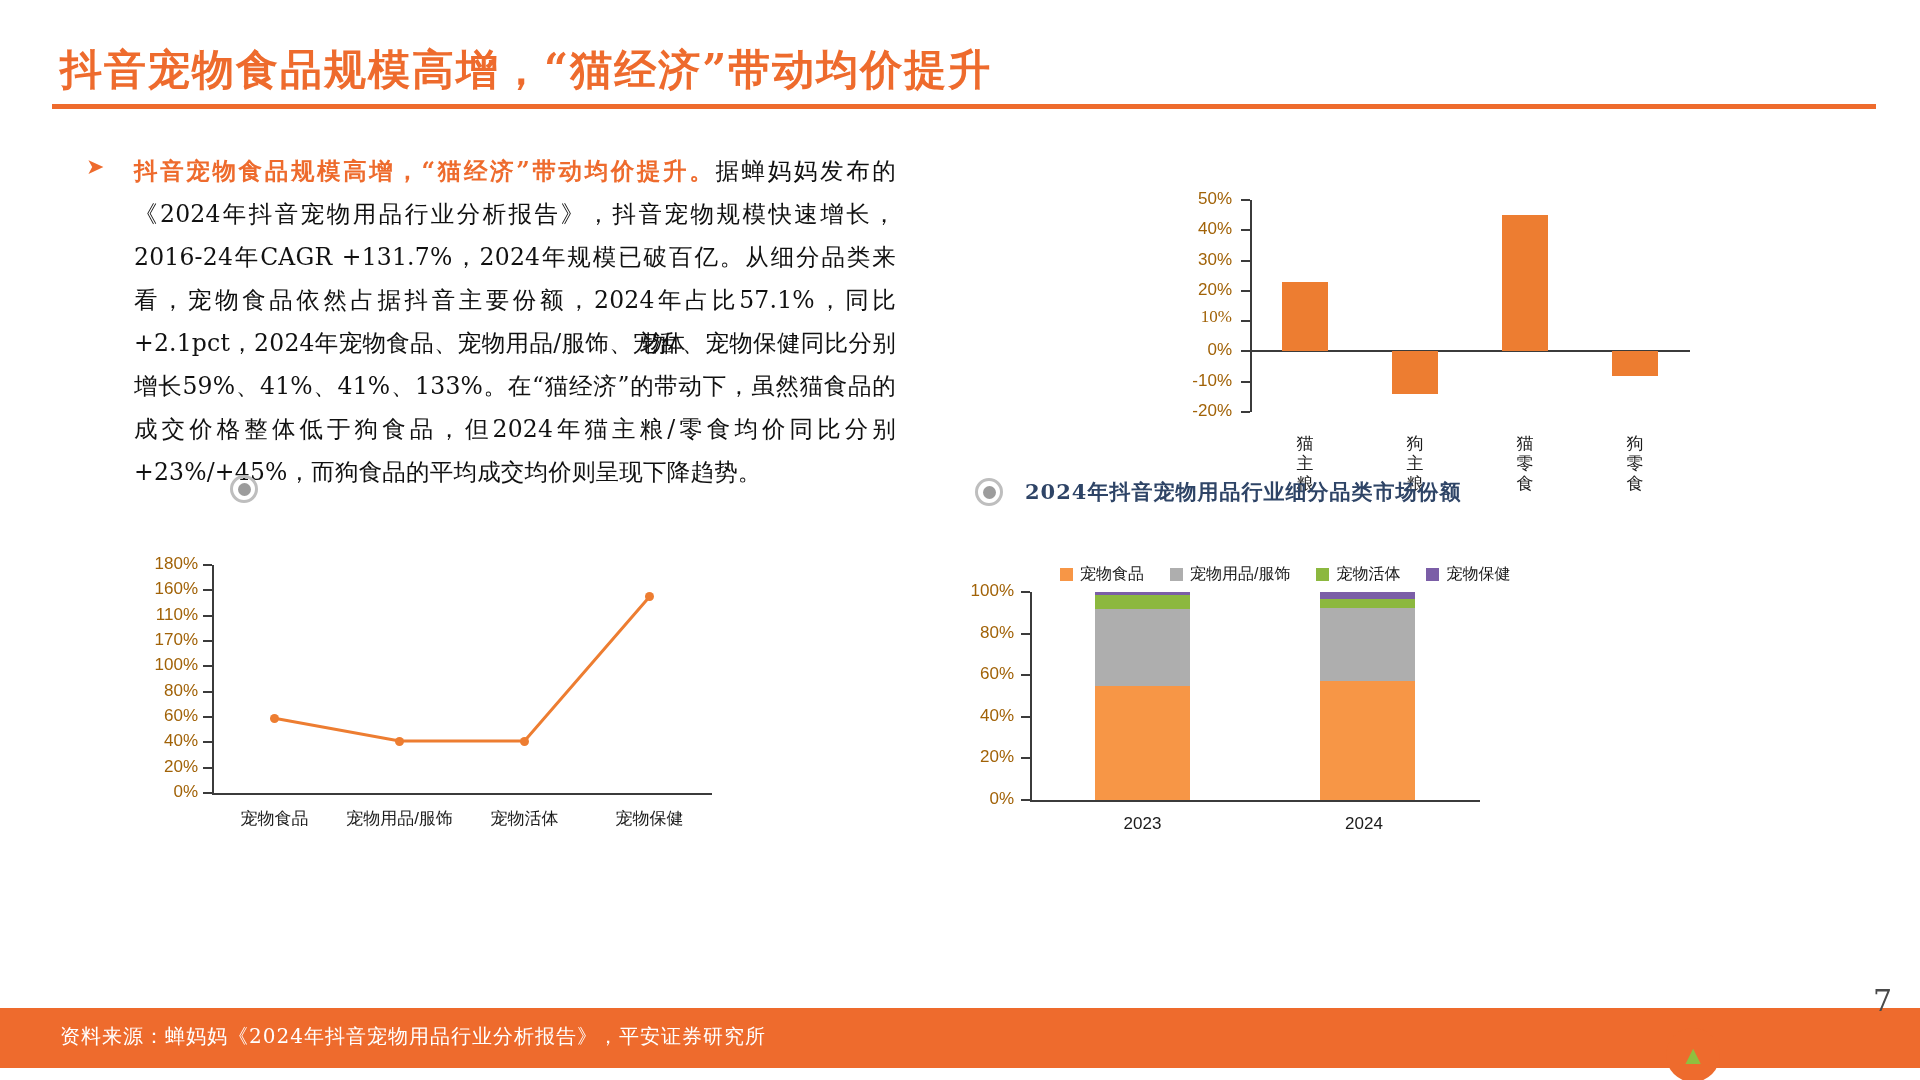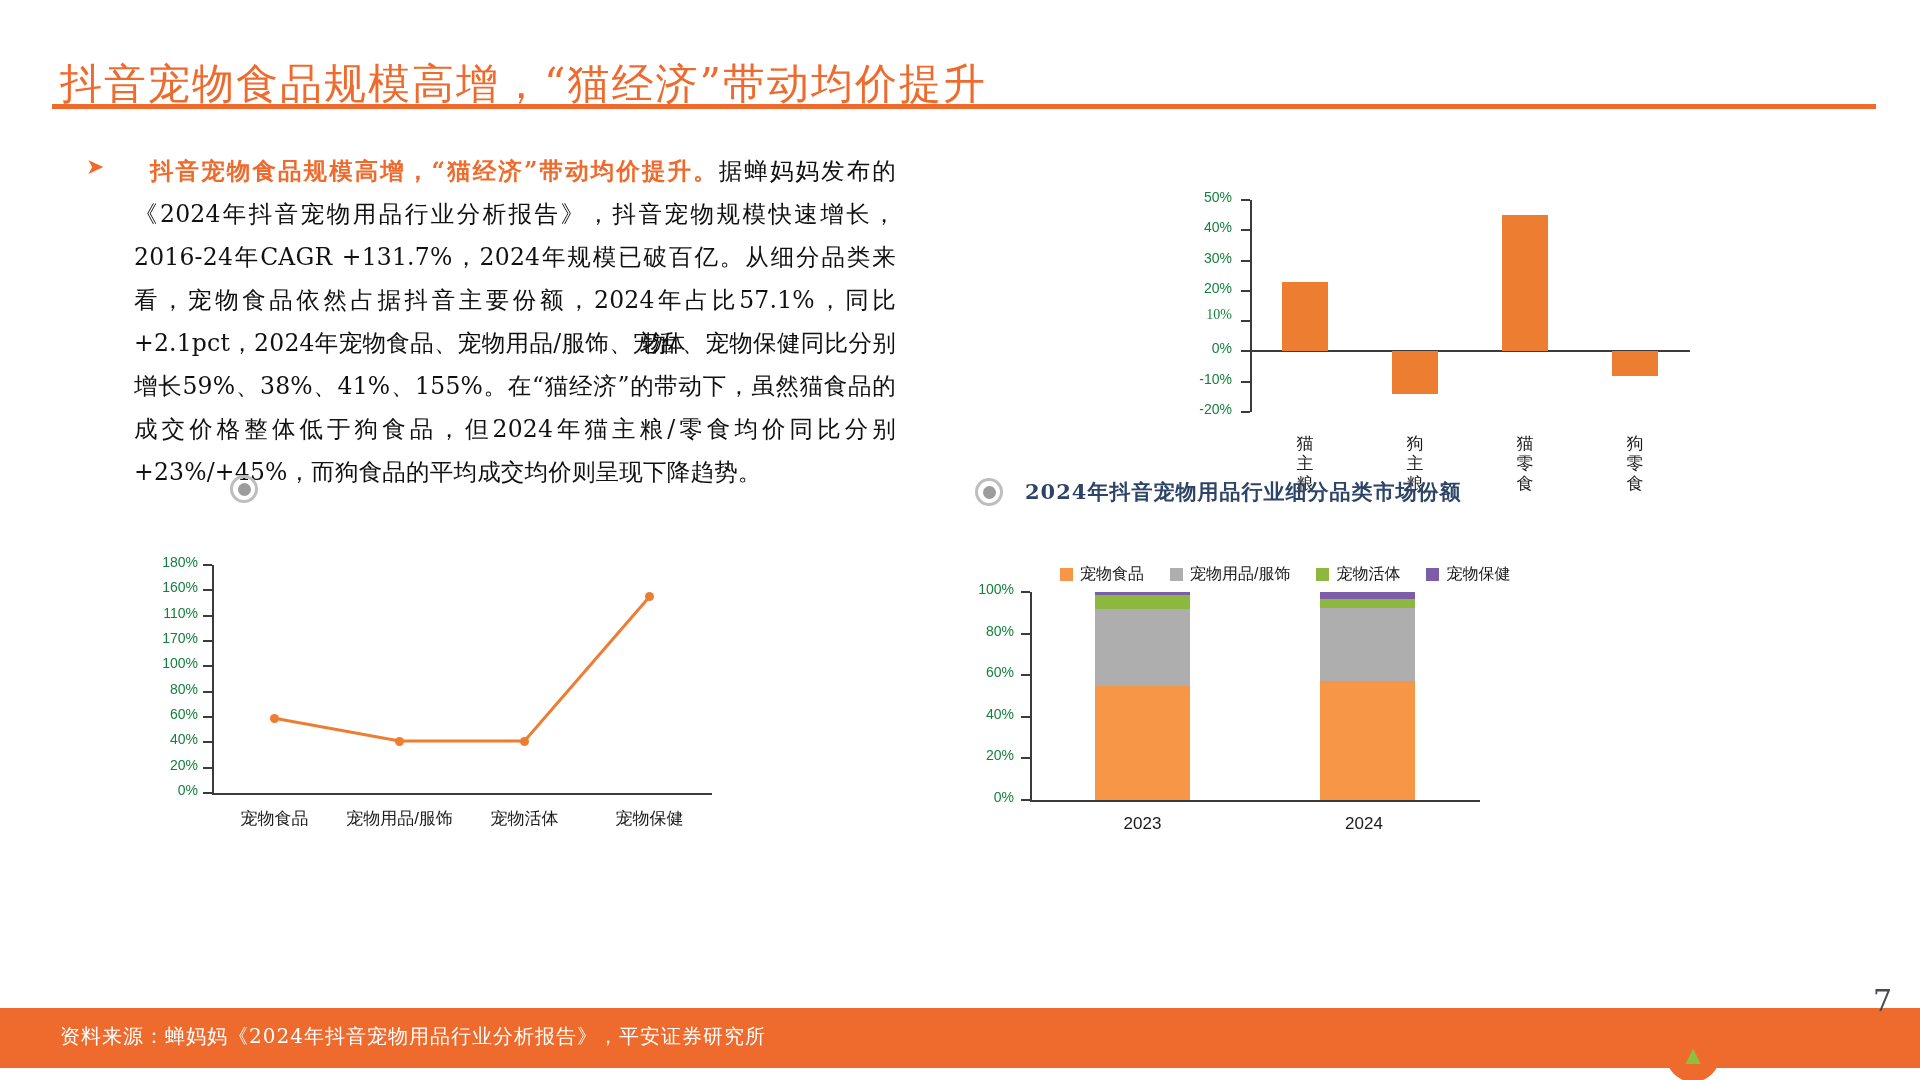--- a/index.html
+++ b/index.html
@@ -13,23 +13,23 @@
   
   .slide {
     position: absolute; inset: 0;
     background: #ffffff;
   }
   .edge-left  { position:absolute; left:0;  top:0; width:6px;  height:1080px; background:#ffffff; }
   .edge-right { position:absolute; right:0; top:0; width:8px;  height:1080px; background:#ffffff; }
 
   
   .title {
-    position: absolute; left: 60px; top: 56px;
-    font-family: "DejaVu Serif", "Liberation Serif", serif;
-    font-weight: 400;
+    position: absolute; left: 60px; top: 42px;
+    font-family: "DejaVu Serif", "Liberation Serif", serif;
+    font-weight: 700;
     font-size: 42px;
     letter-spacing: 2px;
     color: #EE6B2D;
     white-space: nowrap;
   }
   .title-rule {
     position: absolute; left: 52px; top: 104px;
     width: 1824px; height: 5px; background: #EE6B2D;
   }
 
@@ -46,21 +46,20 @@
     font-family: "DejaVu Serif", "Liberation Serif", serif;
     font-size: 23.5px;
     line-height: 43px;
     color: #111111;
     text-align: justify;
     letter-spacing: 0.2px;
   }
   .para .lead {
     color: #EE6B2D;
     font-weight: 700;
-    margin-left: 16px;
   }
   .para .overlap {
     position: relative;
     letter-spacing: -14px;
     margin-right: 10px;
   }
 
   
   .panel-head {
     position: absolute;
@@ -83,21 +82,21 @@
     color: #2E4466;
     letter-spacing: 1px;
     white-space: nowrap;
   }
 
   
   .axis-line { position: absolute; background: #3b3b3b; }
   .tick { position: absolute; background: #3b3b3b; width: 9px; height: 2px; }
   .ytlabel {
     position: absolute;
-    font-size: 14px; color: #15803d;
+    font-size: 17px; color: #a16207;
     text-align: right; width: 70px;
     font-family: "Liberation Sans", sans-serif;
   }
   .xlabel {
     position: absolute;
     font-size: 17px; color: #1b1b1b; text-align: center;
     font-family: "Liberation Sans", sans-serif;
   }
   .xlabel-vert {
     position: absolute;
@@ -159,21 +158,21 @@
 
   <div class="edge-left"></div>
   <div class="edge-right"></div>
 
   <div class="title">抖音宠物食品规模高增，“猫经济”带动均价提升</div>
   <div class="title-rule"></div>
 
   <div class="bullet-wrap">
     <div class="bullet-arrow">➤</div>
     <div class="para">
-      <span class="lead">抖音宠物食品规模高增，“猫经济”带动均价提升。</span><span>据蝉妈妈发布的《2024年抖音宠物用品行业分析报告》，抖音宠物规模快速增长，2016-24年CAGR +131.7%，2024年规模已破百亿。从细分品类来看，宠物食品依然占据抖音主要份额，2024年占比57.1%，同比+2.1pct，2024年宠物食品、宠物用品/服饰、</span><span class="overlap">宠物活体</span><span>、宠物保健同比分别增长59%、38%、41%、155%。在“猫经济”的带动下，虽然猫食品的成交价格整体低于狗食品，但2024年猫主粮/零食均价同比分别+23%/+45%，而狗食品的平均成交均价则呈现下降趋势。</span>
+      <span class="lead">抖音宠物食品规模高增，“猫经济”带动均价提升。</span><span>据蝉妈妈发布的《2024年抖音宠物用品行业分析报告》，抖音宠物规模快速增长，2016-24年CAGR +131.7%，2024年规模已破百亿。从细分品类来看，宠物食品依然占据抖音主要份额，2024年占比57.1%，同比+2.1pct，2024年宠物食品、宠物用品/服饰、</span><span class="overlap">宠物活体</span><span>、宠物保健同比分别增长59%、41%、41%、133%。在“猫经济”的带动下，虽然猫食品的成交价格整体低于狗食品，但2024年猫主粮/零食均价同比分别+23%/+45%，而狗食品的平均成交均价则呈现下降趋势。</span>
     </div>
   </div>
 
 
   <div id="chart-tr">
     <div class="plot" id="tr-plot">
         <div class="axis-line" style="left: 0px; top: 0px; width: 2px; height: 212px;"></div>
         <div class="tick" style="left: -9px; top: -1px;"></div>
         <div class="ytlabel" style="left: -88px; top: -11px;">50%</div>
         <div class="tick" style="left: -9px; top: 29.2857px;"></div>

